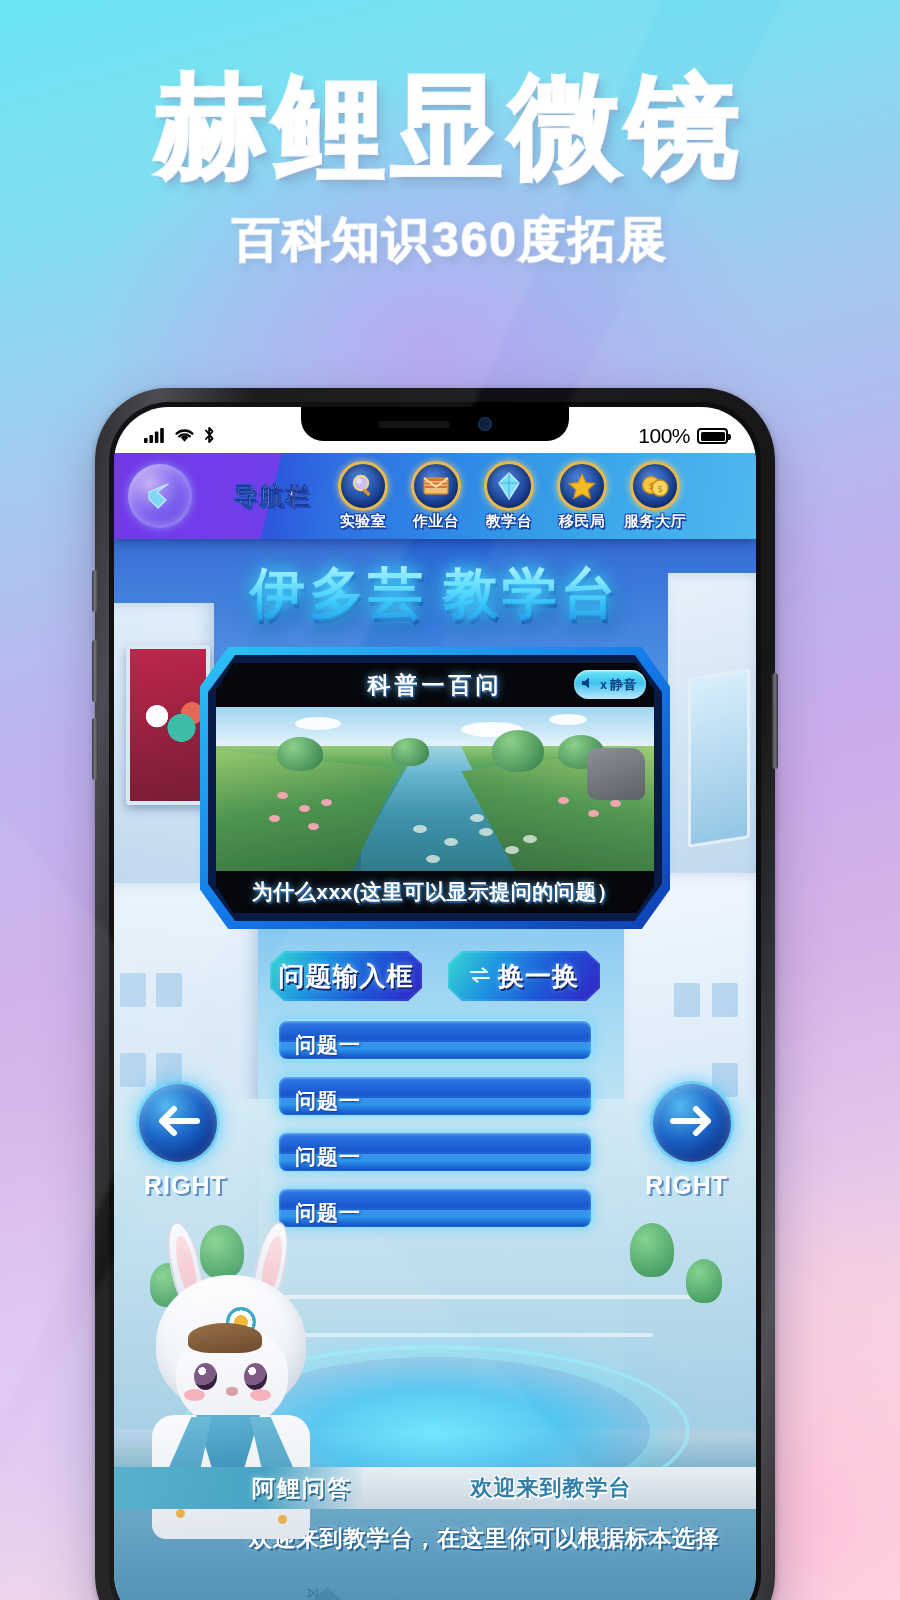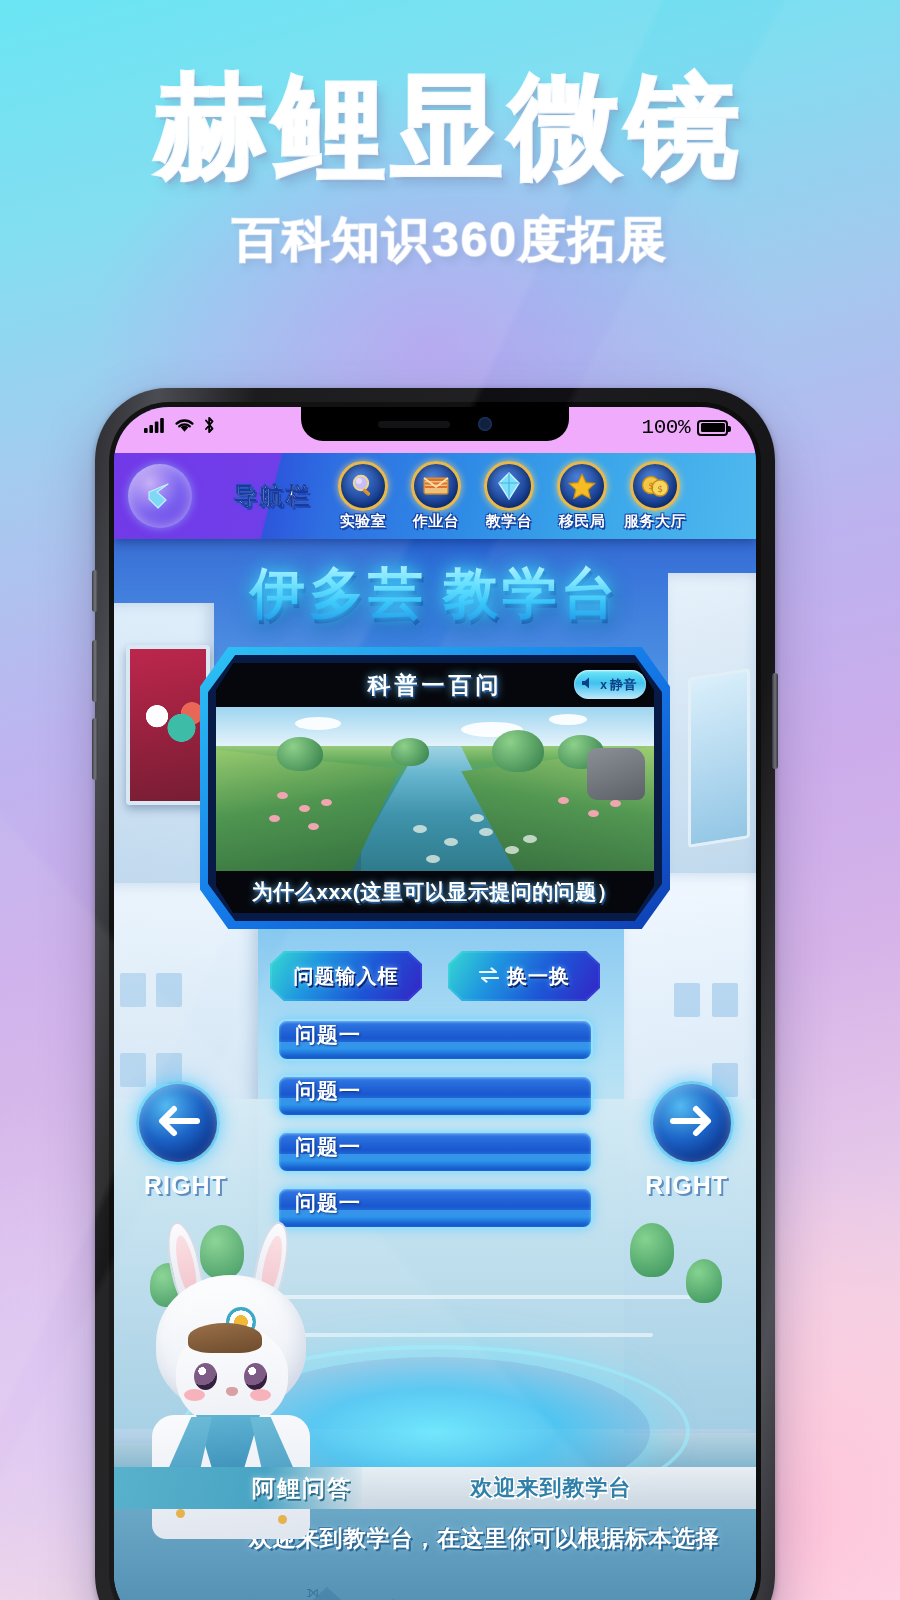--- a/index.html
+++ b/index.html
@@ -91,24 +91,23 @@
   .btn-side { position:absolute; background: linear-gradient(90deg,#2a2b31,#6a6b74,#2b2c32); border-radius:3px; }
   .btn-vol-up { left:-3px; top:252px; width:6px; height:62px; }
   .btn-vol-dn { left:-3px; top:330px; width:6px; height:62px; }
   .btn-silent { left:-3px; top:182px; width:6px; height:42px; }
   .btn-power { right:-3px; top:285px; width:6px; height:96px; }
 
   
   .statusbar {
     position: relative; z-index: 9;
     height: 46px;
-    display: flex; justify-content: space-between;
-    background: #f0abfc;
+    display: flex; align-items: flex-end; justify-content: space-between;
+    background: #ffffff;
     padding: 0 28px 5px 30px;
-    font-family: Liberation Mono, monospace;
   }
   .sb-left, .sb-right { display: flex; align-items: center; gap: 8px; }
   .sb-right { gap: 7px; }
   .sb-pct { font-size: 21px; font-weight: 500; color: #000; letter-spacing: -0.5px; }
   .notch {
     position: absolute; z-index: 11;
     left: 50%; transform: translateX(-50%);
     top: 0; width: 268px; height: 34px;
     background: #000;
     border-radius: 0 0 22px 22px;
@@ -319,21 +318,21 @@
     box-shadow: 0 0 14px rgba(70,210,255,0.6);
     position:relative;
   }
   .act-btn::before{
     content:""; position:absolute; inset:2px;
     clip-path: polygon(9% 0, 91% 0, 100% 26%, 100% 74%, 91% 100%, 9% 100%, 0 74%, 0 26%);
     background: linear-gradient(120deg,#34d5d2 0%, #1f96e0 30%, #1d55d6 65%, #3326c6 100%);
   }
   .act-txt {
     position:relative; z-index:2;
-    font-size: 20px; font-weight: 900; color:#fff; letter-spacing:1px;
+    font-size: 26px; font-weight: 900; color:#fff; letter-spacing:1px;
     text-shadow: 1.5px 1.5px 0 #10276f, 0 0 6px rgba(130,220,255,0.7);
   }
   .swap-ico { position:relative; z-index:2; font-size:20px; color:#eaf8ff; font-weight:900; }
 
   
   .arrow-btn {
     position:absolute; z-index:4; top: 628px;
     width: 84px; height: 84px; border-radius: 50%;
     background: radial-gradient(circle at 35% 28%, #53b9f0 0%, #1b63c6 45%, #0c2f86 80%, #0a2470 100%);
     border: 3px solid rgba(130,230,255,0.85);
@@ -356,21 +355,21 @@
     margin: 18px auto 0;
     width: 316px;
     display:flex; flex-direction:column; gap: 14px;
   }
   .qitem {
     height: 42px;
     border-radius: 10px;
     background: linear-gradient(180deg,#2f7ae6 0%, #1a57cf 45%, #1f86e8 72%, #1551c6 100%);
     border: 2px solid #8fe3ff;
     box-shadow: 0 0 12px rgba(80,200,255,0.6), inset 0 1px 3px rgba(255,255,255,0.45);
-    display:flex; align-items:flex-start;
+    display:flex; align-items:flex-end;
     padding-left: 16px;
     position:relative; overflow:hidden;
   }
   .qitem::after{
     content:""; position:absolute; left:0; right:0; top:55%; height:36%;
     background: linear-gradient(180deg, rgba(110,215,255,0.38), rgba(110,215,255,0));
   }
   .qtxt {
     position:relative; z-index:2;
     font-size: 21px; font-weight: 700; color: #ffffff; letter-spacing:1px;

